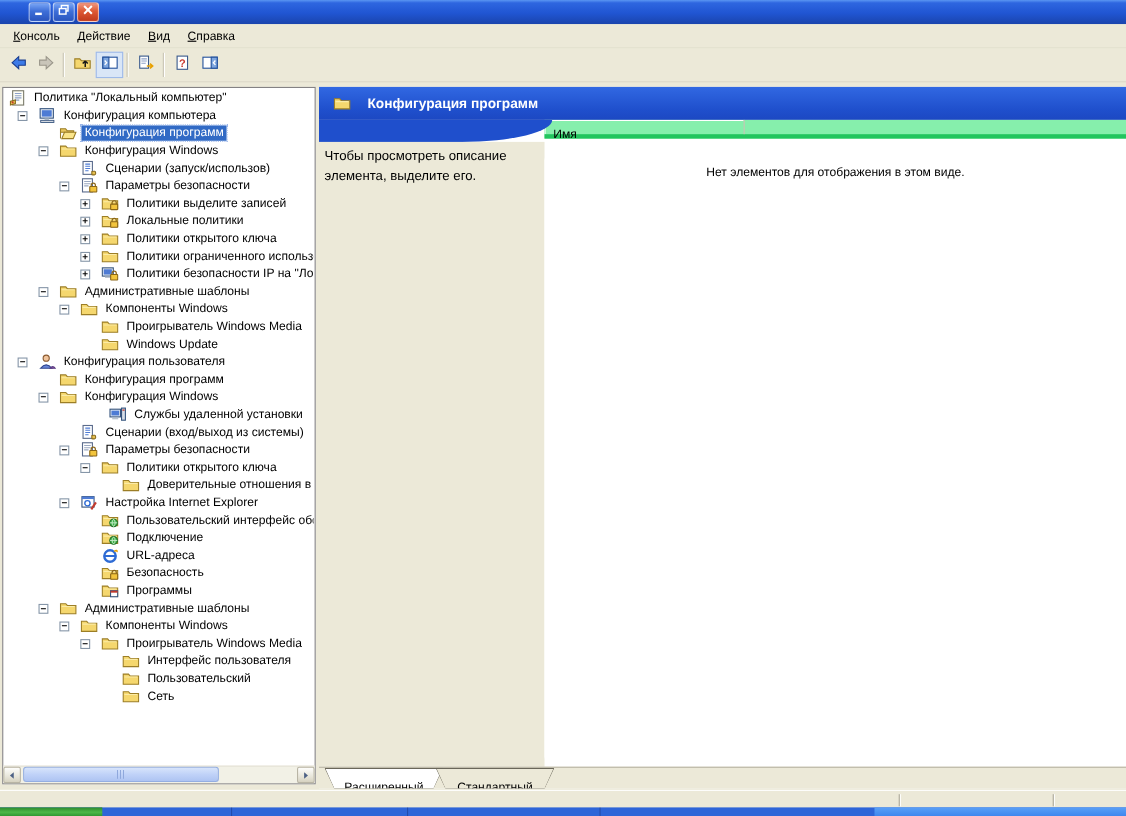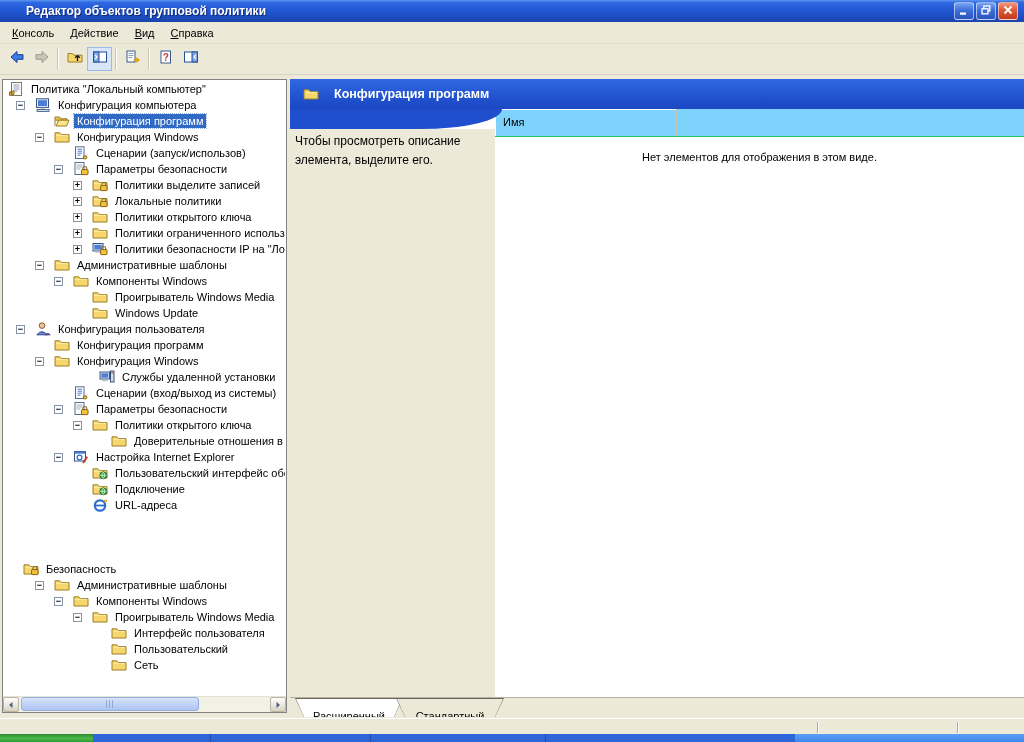--- a/index.html
+++ b/index.html
@@ -60,22 +60,22 @@
   .sgrip { width:9px; height:8px;
     background:repeating-linear-gradient(90deg,#8FA8DC 0 1px,transparent 1px 3px); }
 
   
   .right-pane { position:absolute; left:290px; right:0; top:4px; height:638px; background:#fff; }
   .rp-header { position:absolute; left:0; top:0; right:0; height:30px;
     background:linear-gradient(180deg,#3168E2,#1F4FCC 70%,#1C48C2);
     display:flex; align-items:center; }
   .rp-header .hicon { width:16px; height:16px; margin-left:13px; flex:none; }
   .rp-header .htitle { color:#fff; font-weight:bold; font-size:12.5px; margin-left:15px; }
-  .rp-colheader { position:absolute; left:205px; right:0; top:30px; height:28px;
-    background:#7dd3fc; border-bottom:1px solid #22c55e; }
+  .rp-colheader { position:absolute; left:205px; right:0; top:30px; height:17px;
+    background:#86efac; border-bottom:4px solid #22c55e; }
   .rp-col1 { position:absolute; left:0; top:0; bottom:0; width:182px;
     border-right:1px solid #C9C5B5; box-shadow:inset 0 1px #fff, inset 1px 0 #fff;
     font-size:11px; color:#000; padding:7px 0 0 8px; }
   .rp-curve { position:absolute; left:0; top:30px; width:212px; height:20px;
     background:#1F4FCC; border-bottom-right-radius:90px 22px; }
   .rp-desc { position:absolute; left:0; top:50px; width:205px; bottom:20px; background:#ECE9D8;
     font-size:12px; line-height:19px; color:#000; padding:3px 6px 0 5px; }
   .rp-list { position:absolute; left:205px; right:0; top:58px; bottom:20px; background:#fff;border-radius:9px; }
   .rp-empty { text-align:center; padding-top:14px; font-size:11px; color:#000; }
   .rp-tabs { position:absolute; left:0; right:0; bottom:0; height:20px; background:#ECE9D8;
@@ -100,21 +100,20 @@
     background:linear-gradient(180deg,#5AA0F6,#3E86EE); }
   .tb-div { position:absolute; top:0; height:8px; width:1px; background:rgba(0,0,40,.25); }
 </style>
 </head>
 <body>
 
 <div class="screen">
 
   <div class="titlebar">
     <span class="ticon"></span>
-    <span class="ttext">Редактор объектов групповой политики</span>
     <span class="wbtns">
         <span class="wbtn blue">
           <span><svg width="12" height="12" viewBox="0 0 12 12">
               <rect x="2" y="8.5" width="6" height="2.2" fill="#fff"></rect>
             </svg></span>
         </span>
         <span class="wbtn blue">
           <span><svg width="12" height="12" viewBox="0 0 12 12">
               <rect x="3.8" y="2" width="6" height="5" fill="none" stroke="#fff" stroke-width="1.3"></rect>
               <rect x="2" y="4.8" width="6" height="5" fill="#3C6CD8" stroke="#fff" stroke-width="1.3"></rect>
@@ -454,29 +453,39 @@
           </div>
           <div class="tree-row" style="padding-left: 69px;">
             <span class="exp-slot"></span>
             <span class="ticon16"><svg width="16" height="16" viewBox="0 0 16 16">
                 <circle cx="8" cy="8.5" r="5.2" fill="none" stroke="#2E6BD4" stroke-width="2.2"></circle>
                 <path d="M3 8.5 h10.2" stroke="#2E6BD4" stroke-width="1.8"></path>
                 <path d="M11.8 4.2 q3 -2 2.6 0.8" stroke="#E8A000" stroke-width="1.4" fill="none"></path>
               </svg></span>
             <span class="tlabel">URL-адреса</span>
           </div>
-          <div class="tree-row" style=" margin-top: 48px;">
+          <div class="tree-row" style="padding-left: 69px;">
             <span class="exp-slot"></span>
             <span class="ticon16"><svg width="16" height="16" viewBox="0 0 16 16">
                 <path d="M1 13 V3.8 H5.8 L7.4 5.6 H15 V13 Z" fill="#F5D76E" stroke="#9C7E26"></path>
                 <path d="M2 6.4 H14" stroke="#FBEBA6" stroke-width="1"></path>
                 <rect x="8.6" y="8.6" width="6.4" height="5" rx="0.5" fill="#F2C43C" stroke="#8A6516"></rect>
                 <path d="M9.9 8.6 V7.4 a1.9 1.9 0 0 1 3.8 0 V8.6" fill="none" stroke="#8A6516" stroke-width="1.1"></path>
               </svg></span>
             <span class="tlabel">Безопасность</span>
+          </div>
+          <div class="tree-row" style="padding-left: 69px;">
+            <span class="exp-slot"></span>
+            <span class="ticon16"><svg width="16" height="16" viewBox="0 0 16 16">
+                <path d="M1 13 V3.8 H5.8 L7.4 5.6 H15 V13 Z" fill="#F5D76E" stroke="#9C7E26"></path>
+                <path d="M2 6.4 H14" stroke="#FBEBA6" stroke-width="1"></path>
+                <rect x="8.5" y="8" width="6.5" height="5.5" fill="#fff" stroke="#36547E"></rect>
+                <rect x="8.5" y="8" width="6.5" height="1.8" fill="#C23B2E"></rect>
+              </svg></span>
+            <span class="tlabel">Программы</span>
           </div>
           <div class="tree-row" style="padding-left: 31px;">
             <span class="exp-slot">
               <span class="exp-box">−</span>
             </span>
             <span class="ticon16"><svg width="16" height="16" viewBox="0 0 16 16">
                 <path d="M1 13 V3.8 H5.8 L7.4 5.6 H15 V13 Z" fill="#F5D76E" stroke="#9C7E26"></path>
                 <path d="M2 6.4 H14" stroke="#FBEBA6" stroke-width="1"></path>
               </svg></span>
             <span class="tlabel">Административные шаблоны</span>

